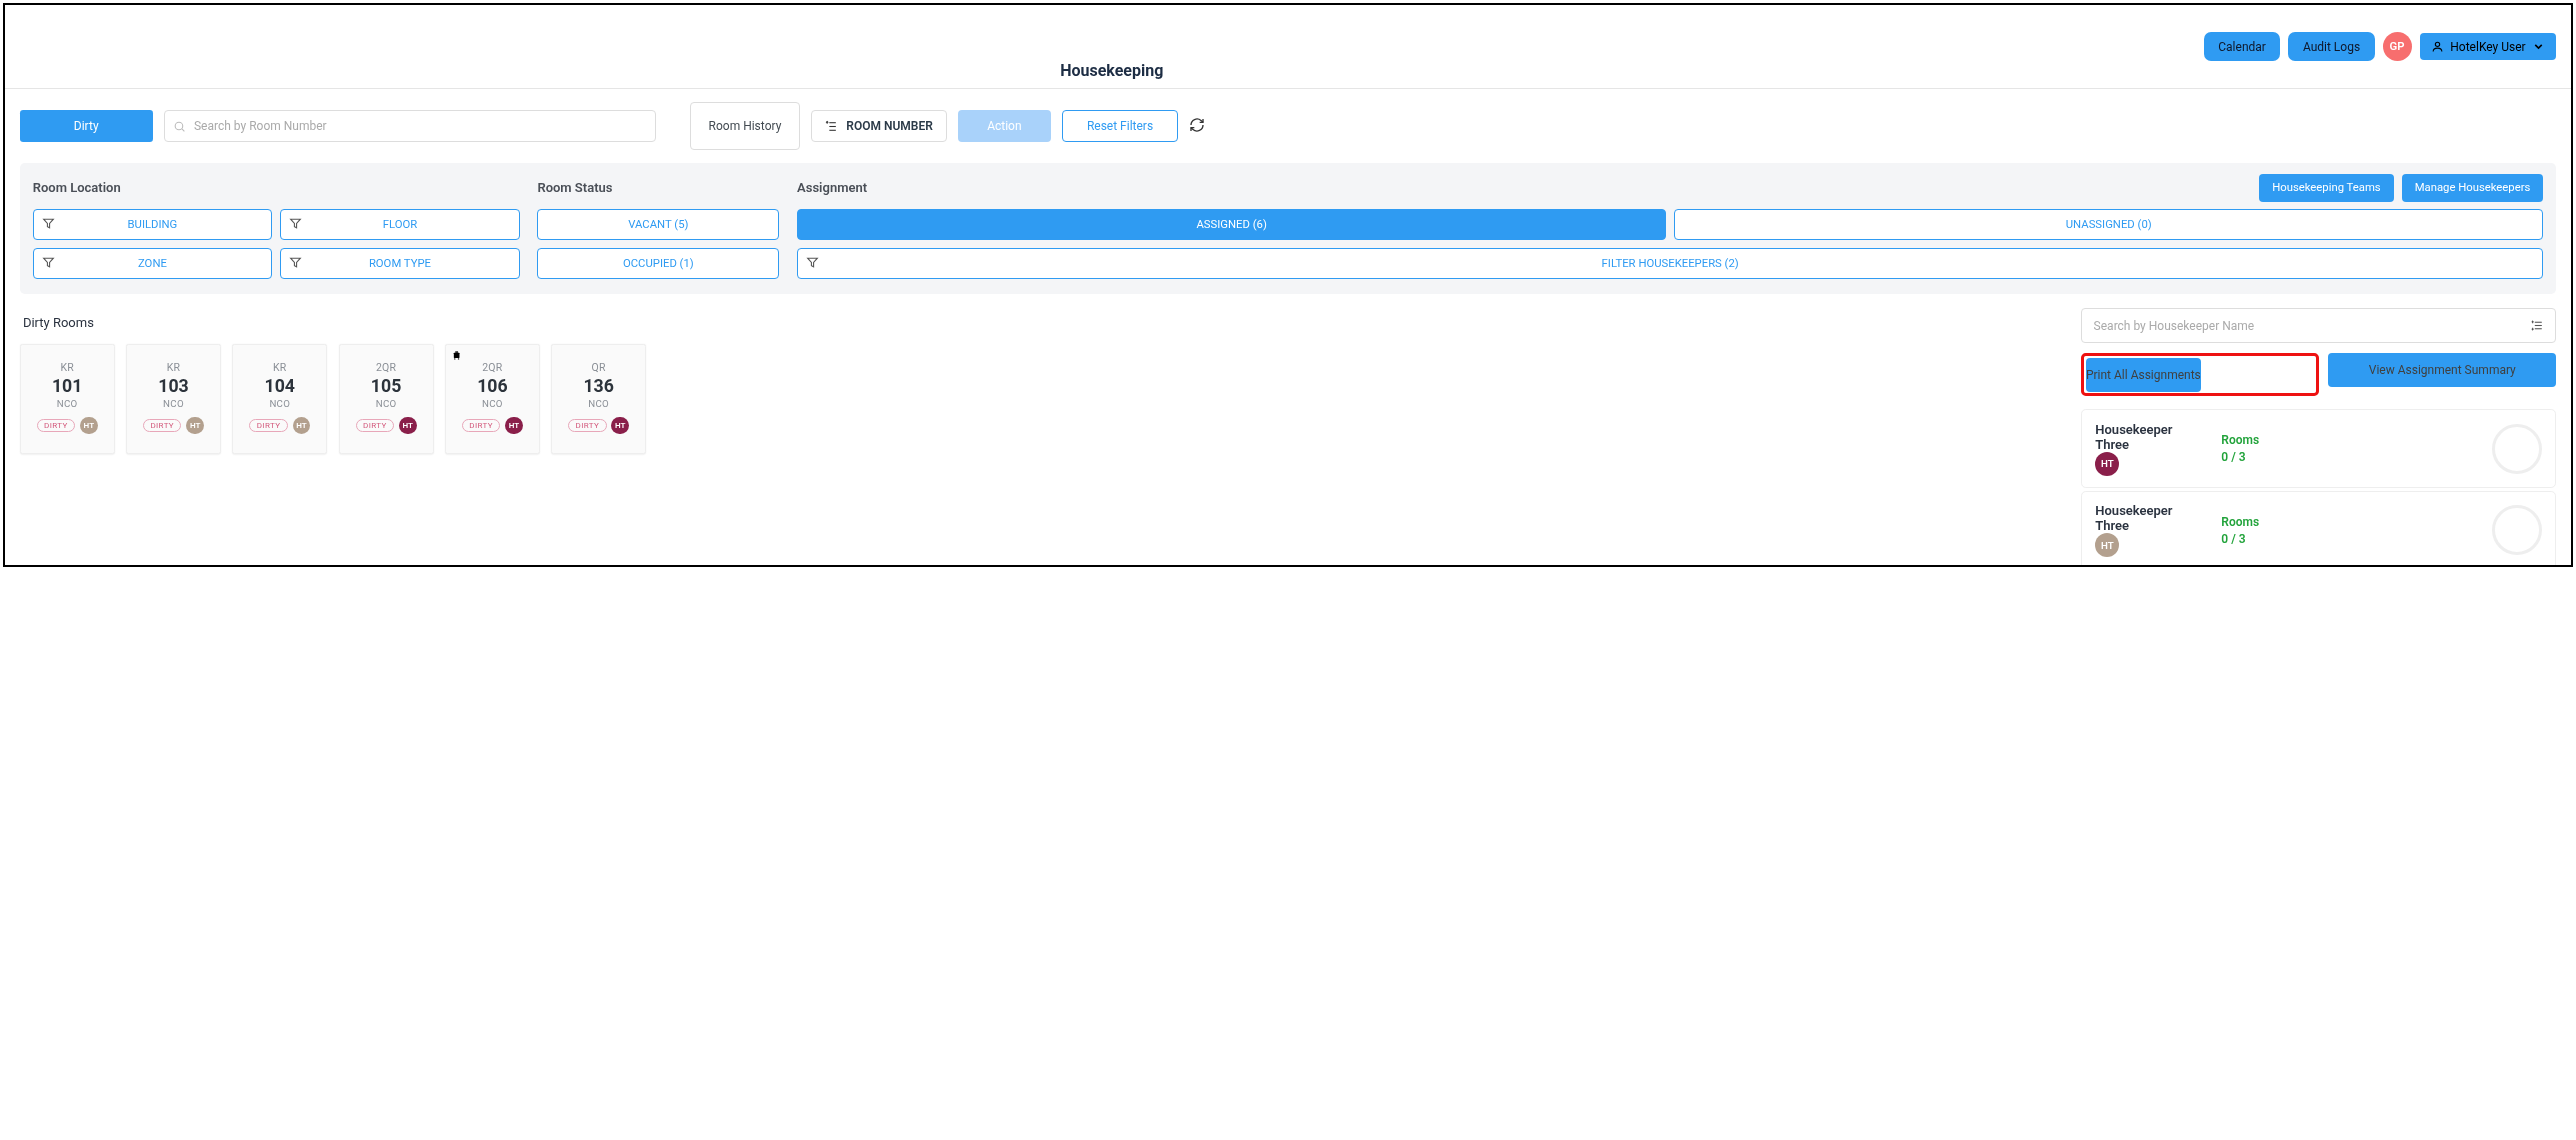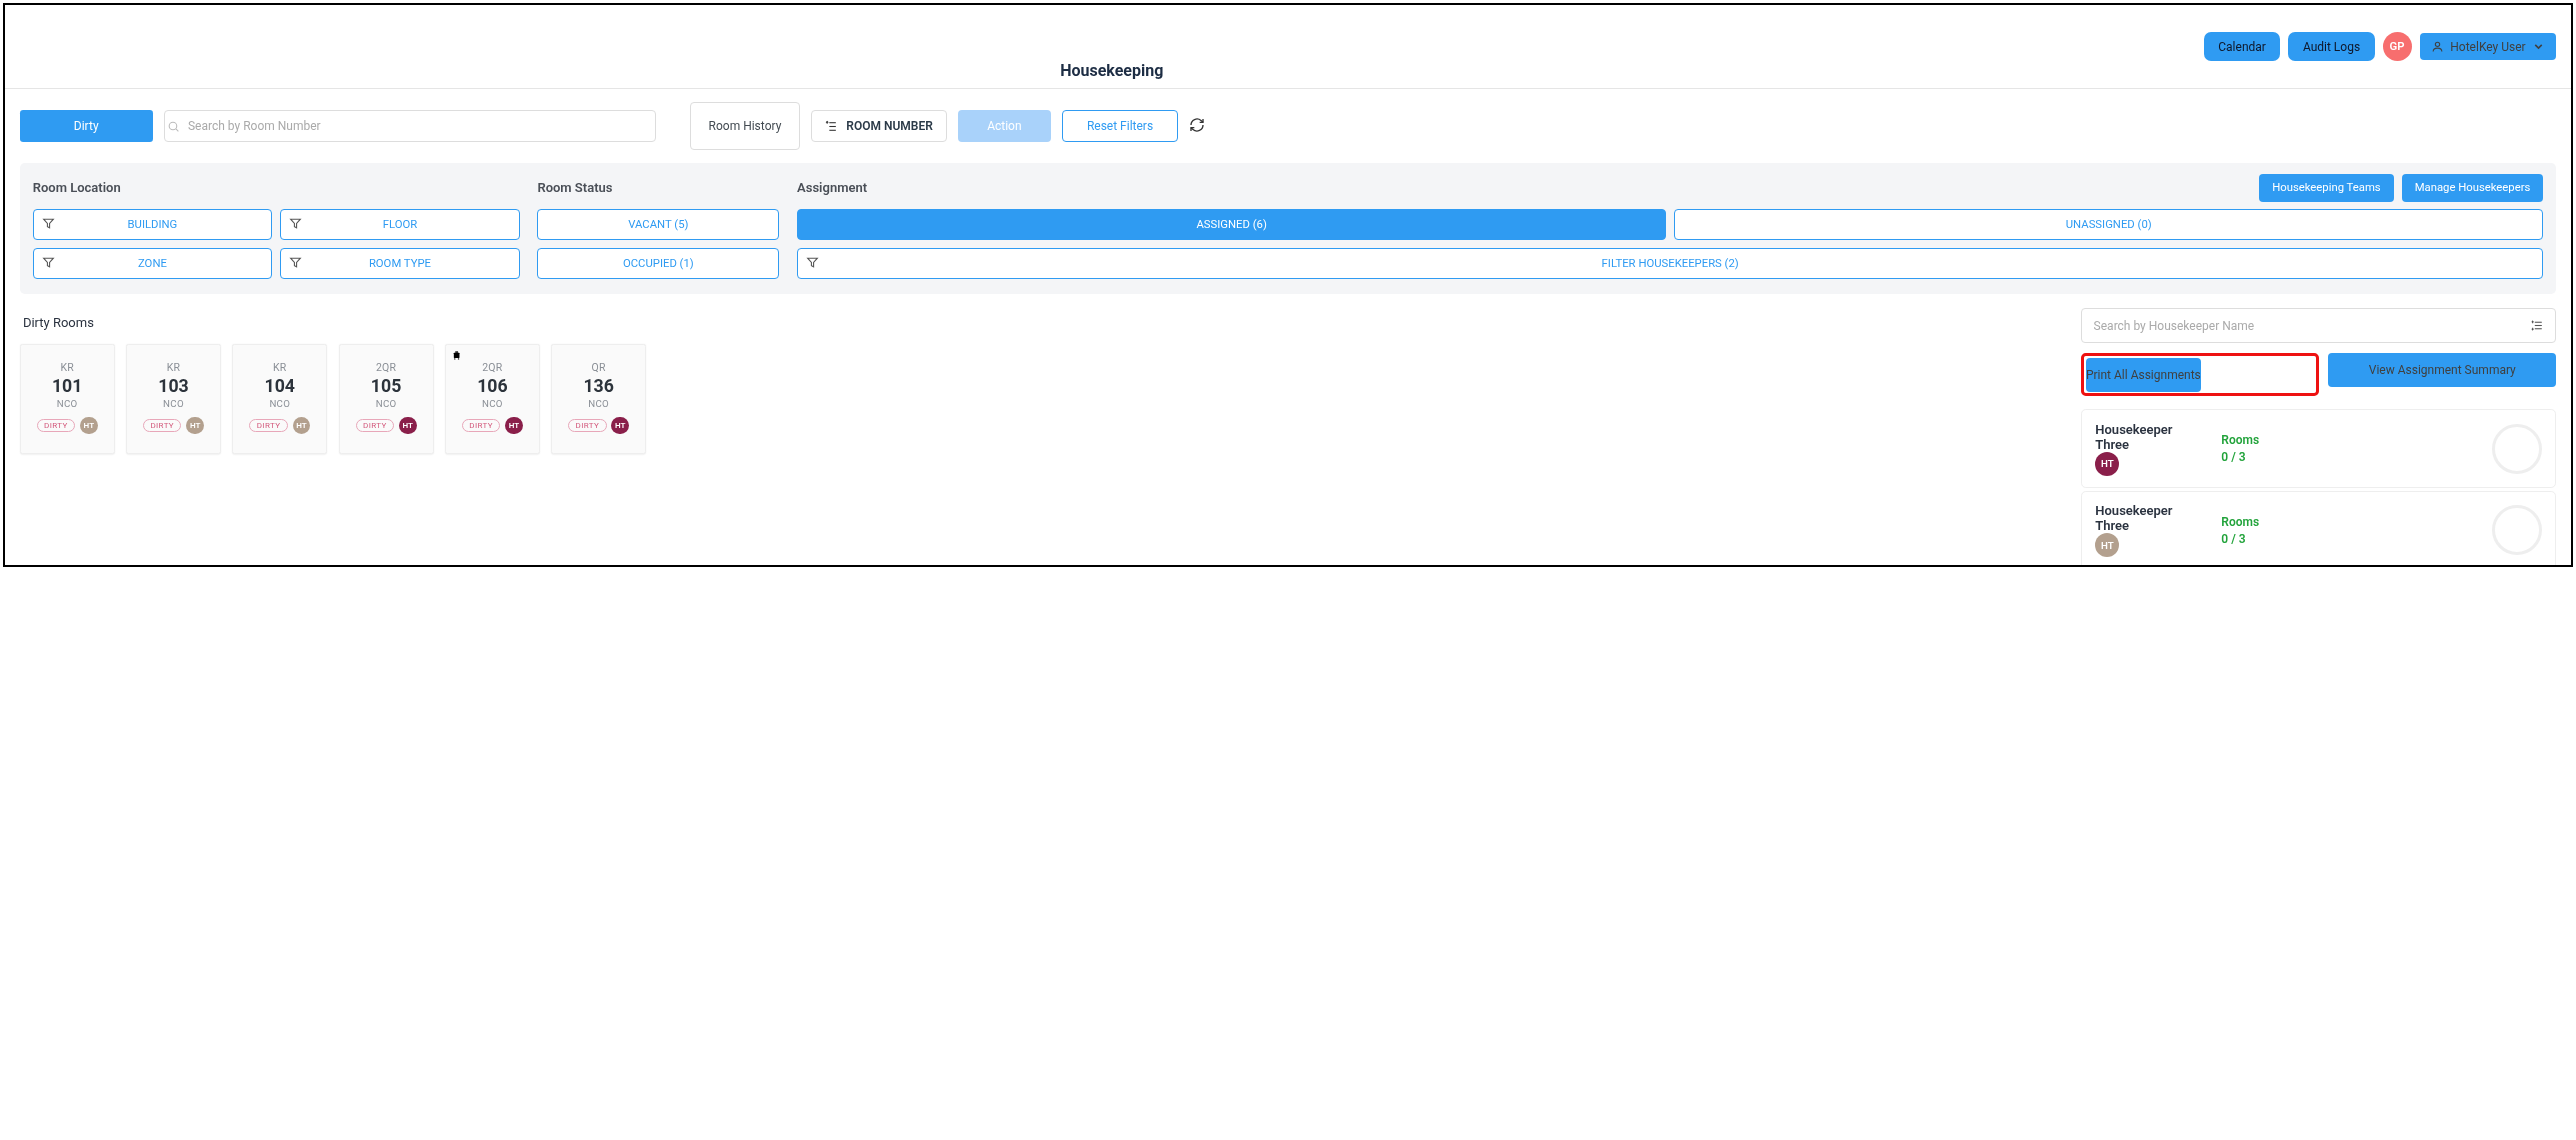--- a/index.html
+++ b/index.html
@@ -5,27 +5,27 @@
   * { box-sizing: border-box; margin: 0; padding: 0; font-family: -apple-system, BlinkMacSystemFont, "Segoe UI", Roboto, sans-serif; }
   body { background: #fff; padding: 3.2px; }
   .frame { border: 2.4px solid #000; width: 100%; height: 564px; overflow: hidden; position: relative; }
 
   
   .header { display: flex; align-items: center; padding: 8px 14.5px; border-bottom: 0.8px solid #e5e5e5; }
   .header-title { flex: 1; text-align: center; font-size: 16px; font-weight: 700; color: #1d2d44; margin-top: 48px; }
   .header-actions { display: flex; align-items: center; gap: 8px; }
   .btn-blue { background: #2f9bf2; color: #0f172a; border: none; border-radius: 7px; padding: 7.3px 14.5px; font-size: 12px; cursor: pointer; }
   .avatar-gp { width: 29px; height: 29px; border-radius: 50%; background: #f76e6e; color: #fff; display: inline-flex; align-items: center; justify-content: center; font-size: 11.3px; font-weight: 600; }
-  .user-chip { background: #2f9bf2; color: #404040; border-radius: 4px; padding: 6.4px 11.3px; display: inline-flex; align-items: center; gap: 6.4px; font-size: 12px; cursor: pointer; }
+  .user-chip { background: #2f9bf2; color: #000000; border-radius: 4px; padding: 6.4px 11.3px; display: inline-flex; align-items: center; gap: 6.4px; font-size: 12px; cursor: pointer; }
   .user-chip svg { width: 14.5px; height: 14.5px; }
 
   
   .toolbar { display: flex; align-items: center; gap: 11.3px; padding: 13px 14.5px; }
   .btn-select { background: #2f9bf2; color: #fff; border: none; border-radius: 3.2px; width: 133px; height: 32px; font-size: 12px; cursor: pointer; }
-  .search-box { flex: 1; max-width: 492px; border: 0.8px solid #ddd; border-radius: 4px; height: 32px; display: flex; align-items: center; padding: 0 2px; gap: 8px; color: #999; }
+  .search-box { flex: 1; max-width: 492px; border: 0.8px solid #ddd; border-radius: 4px; height: 32px; display: flex; align-items: center; padding: 0 8px; gap: 8px; color: #999; }
   .search-box input { border: none; outline: none; flex: 1; font-size: 12px; color: #333; }
   .search-box input::placeholder { color: #aaa; }
   .btn-outline { background: #fff; color: #434b52; border: 0.8px solid #ddd; border-radius: 4px; height: 48px; padding: 0 17.7px; font-size: 12px; cursor: pointer; display: inline-flex; align-items: center; gap: 8px; }
   .btn-sort { background: #fff; color: #2b3a48; border: 0.8px solid #ddd; border-radius: 4px; height: 32px; padding: 0 13px; font-size: 12px; font-weight: 600; display: inline-flex; align-items: center; gap: 8px; cursor: pointer; }
   .btn-action-disabled { background: #a9d2fa; color: #fff; border: none; border-radius: 4px; height: 32px; padding: 0 29px; font-size: 12px; cursor: default; }
   .btn-blue-outline { background: #fff; color: #2f9bf2; border: 0.8px solid #2f9bf2; border-radius: 4px; height: 32px; padding: 0 24px; font-size: 12px; cursor: pointer; }
   .refresh-icon { cursor: pointer; color: #333; }
 
   
   .filter-panel { background: #f4f5f7; border-radius: 4.8px; margin: 0 14.5px; padding: 11.3px 13px 14.5px; display: flex; gap: 17.7px; }

